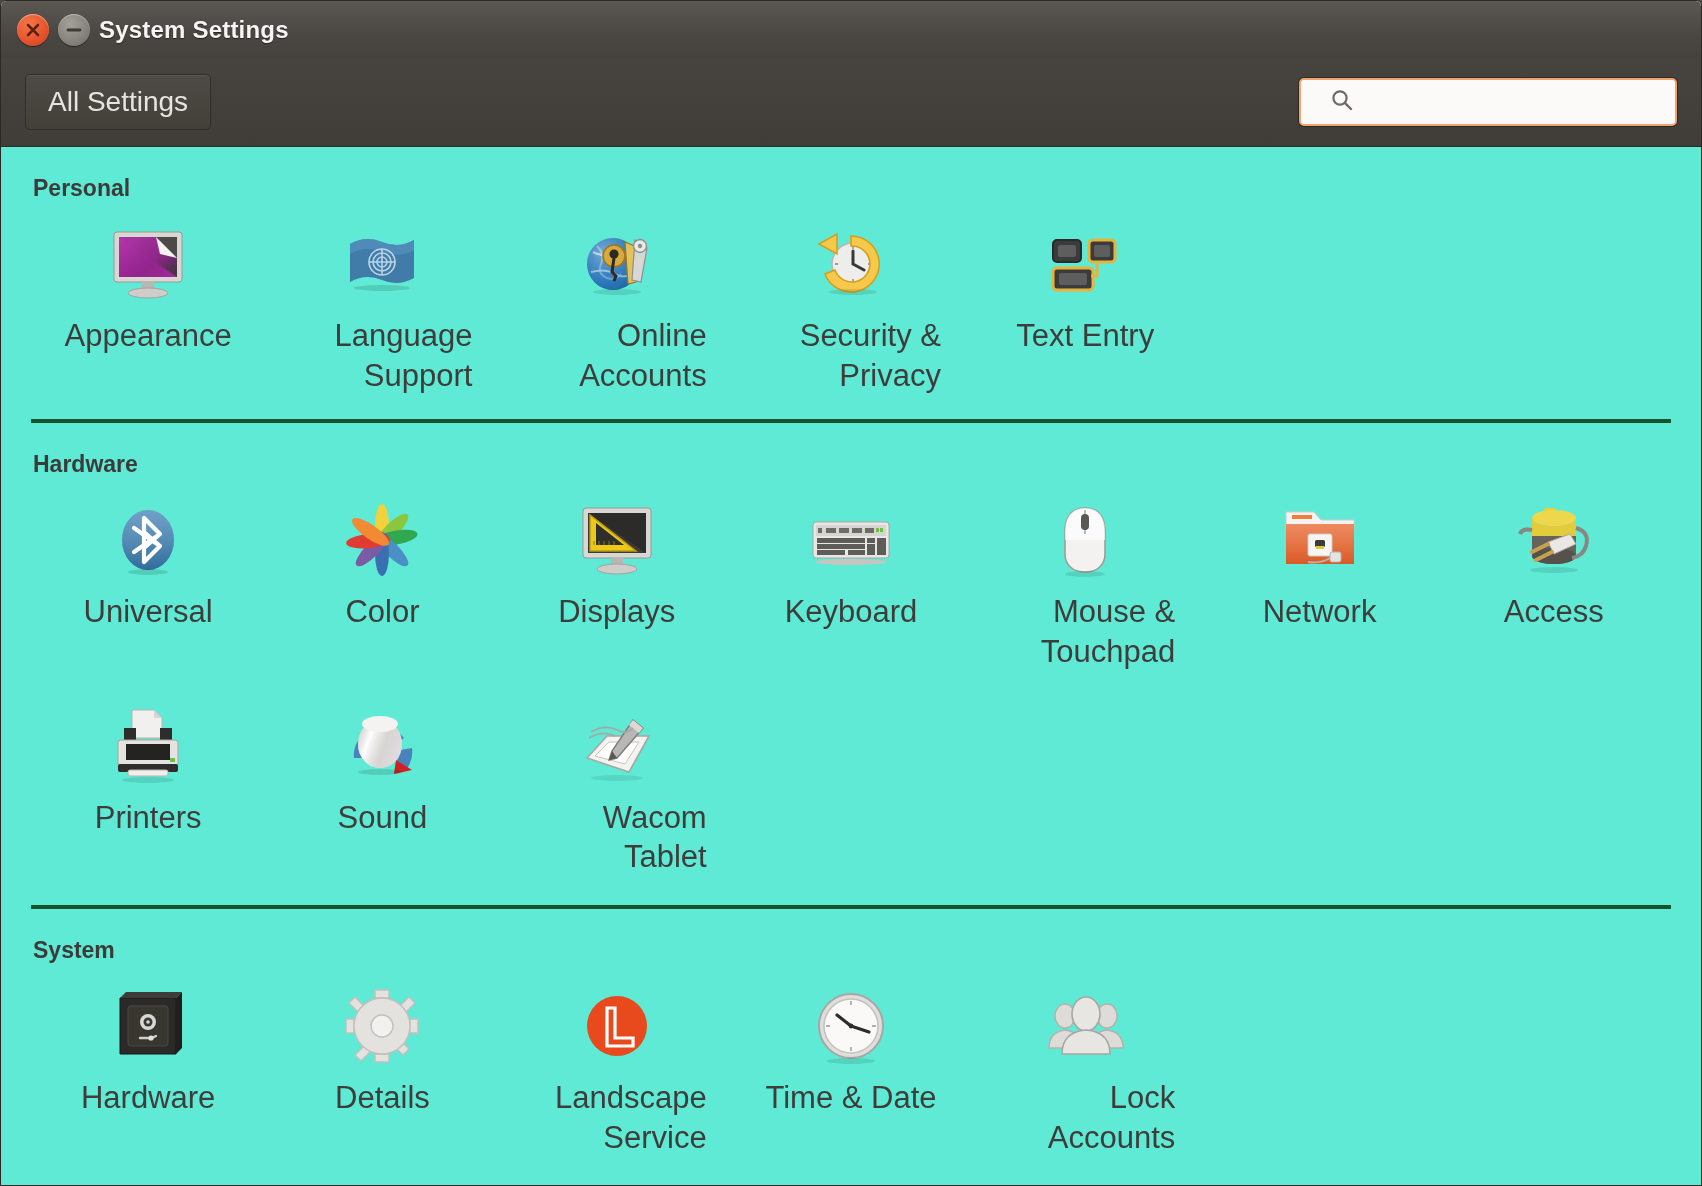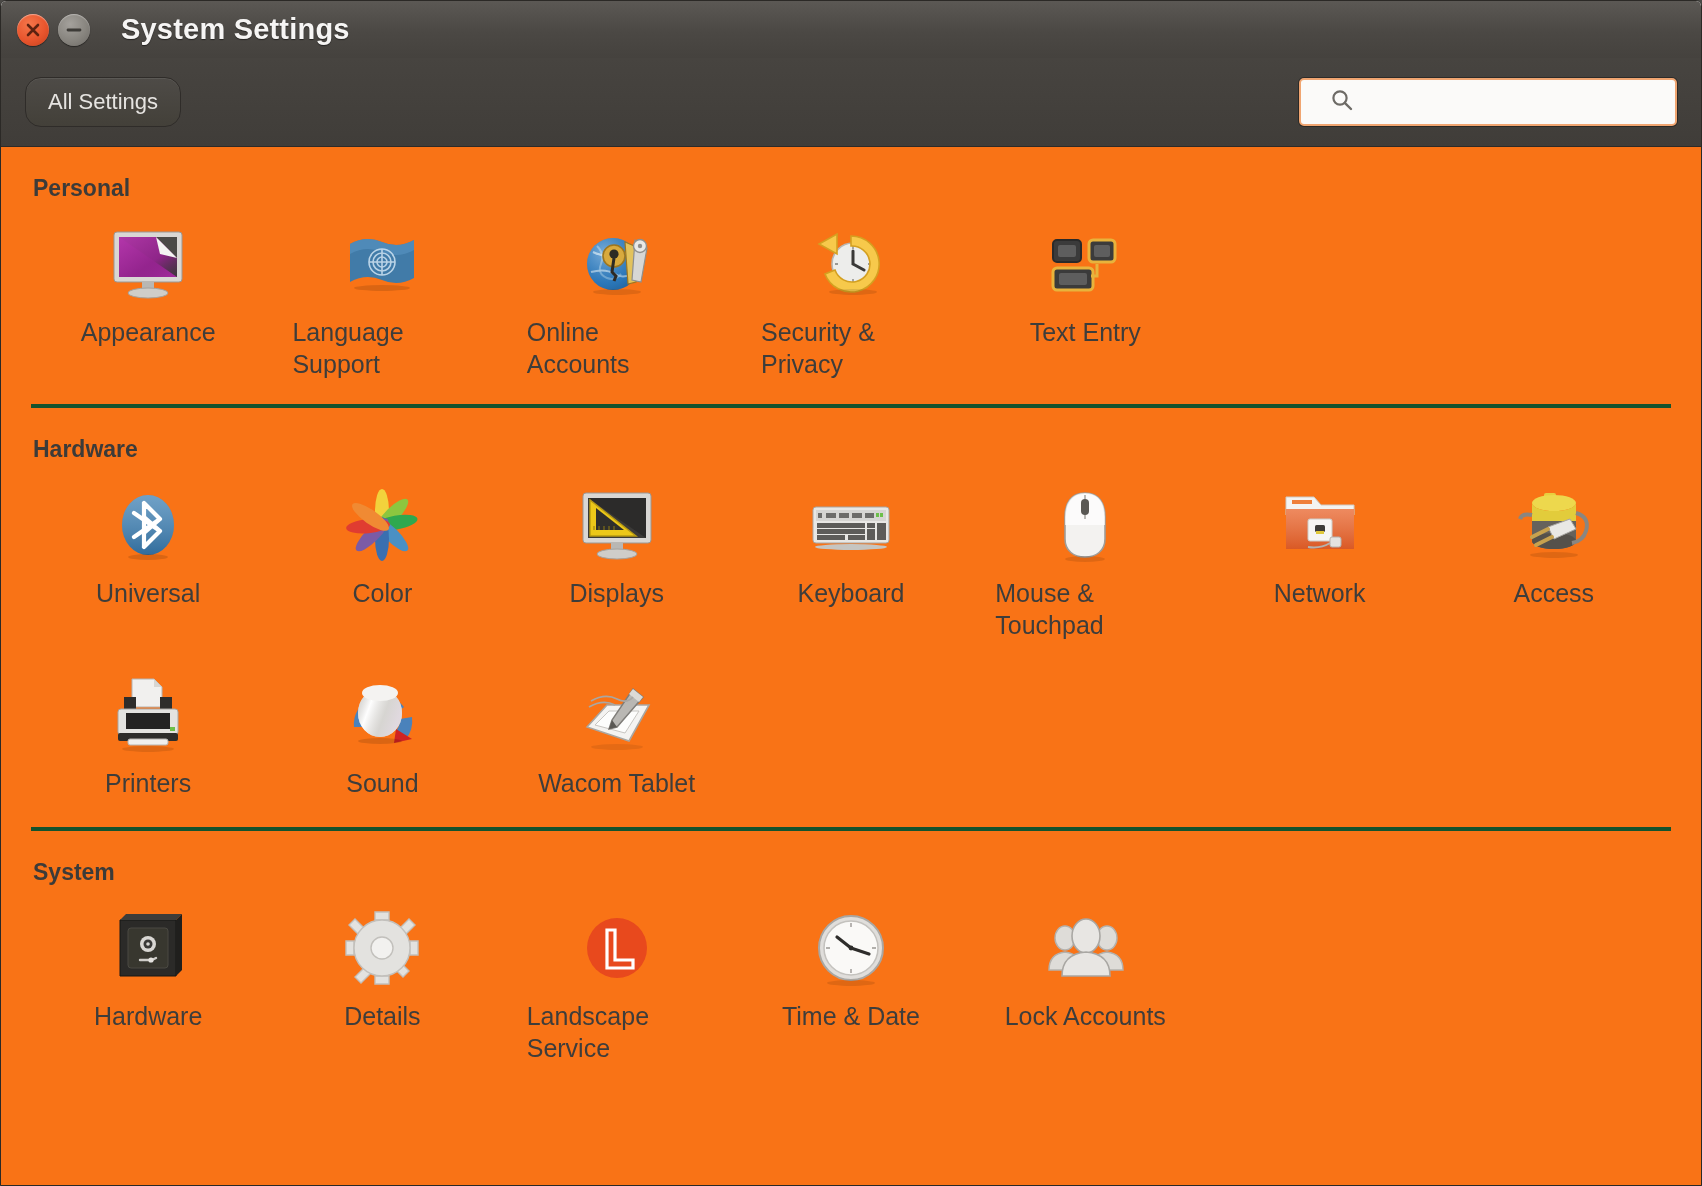--- a/index.html
+++ b/index.html
@@ -46,43 +46,42 @@
     background: radial-gradient(circle at 38% 32%, #f4764a 0%, #e8552d 55%, #c4401d 100%);
     box-shadow: inset 0 1px 1px rgba(255,255,255,.45), 0 1px 1px rgba(0,0,0,.45);
   }
   .wbtn-min {
     background: radial-gradient(circle at 38% 32%, #a4a19c 0%, #88857f 55%, #6d6a65 100%);
     box-shadow: inset 0 1px 1px rgba(255,255,255,.35), 0 1px 1px rgba(0,0,0,.45);
   }
   .wbtn svg { position: absolute; left: 0; top: 0; }
   .win-title {
     color: #f6f5f4;
-    font-size: 29px;
+    font-size: 24px;
     font-weight: bold;
-    margin-left: 22px;
     letter-spacing: .2px;
     text-shadow: 0 1px 1px rgba(0,0,0,.5);
   }
 
   
   .toolbar {
     height: 88px;
     flex: 0 0 88px;
     background: linear-gradient(to bottom, #474440 0%, #403d39 100%);
     display: flex;
     align-items: center;
     padding: 0 24px;
     border-bottom: 1px solid #2e2b28;
   }
   .all-settings-btn {
     background: linear-gradient(to bottom, #4e4b47 0%, #434039 100%);
     border: 1px solid #2f2c29;
-    border-radius: 16px;
+    border-radius: 5px;
     color: #e6e4e1;
-    font-size: 22px;
+    font-size: 28px;
     padding: 13px 22px;
     line-height: 1;
     box-shadow: inset 0 1px 0 rgba(255,255,255,.08);
     cursor: default;
   }
   .toolbar-spacer { flex: 1 1 auto; }
   .search-wrap {
     width: 378px;
     height: 48px;
     background: #fbfaf9;
@@ -99,21 +98,21 @@
     border: 0; outline: 0; background: transparent;
     font-size: 20px; color: #2e2c2a;
     font-family: "Liberation Sans", sans-serif;
     flex: 1 1 auto;
     caret-color: #2e2c2a;
   }
 
   
   .content {
     flex: 1 1 auto;
-    background: #f97316;
+    background: #5eead4;
     padding: 0 30px;
     overflow: hidden;
   }
   .section { padding-top: 14px; }
   .section + .section { border-top: 4px solid #14532d; margin-top: 10px; }
   .section-title {
     font-size: 23px;
     font-weight: bold;
     color: #3c3b39;
     margin: 14px 0 6px 2px;
@@ -130,23 +129,23 @@
     flex-direction: column;
     align-items: center;
     cursor: default;
   }
   .tile-icon {
     width: 92px; height: 92px;
     display: flex; align-items: center; justify-content: center;
     margin-bottom: 6px;
   }
   .tile-label {
-    font-size: 25px;
+    font-size: 31px;
     color: #3e3d3b;
-    text-align: left;
+    text-align: right;
     line-height: 1.28;
     max-width: 180px;
   }
   .section-hardware .grid .tile { padding-bottom: 18px; }
 </style>
 </head>
 <body>
 
 <div class="window">
 

